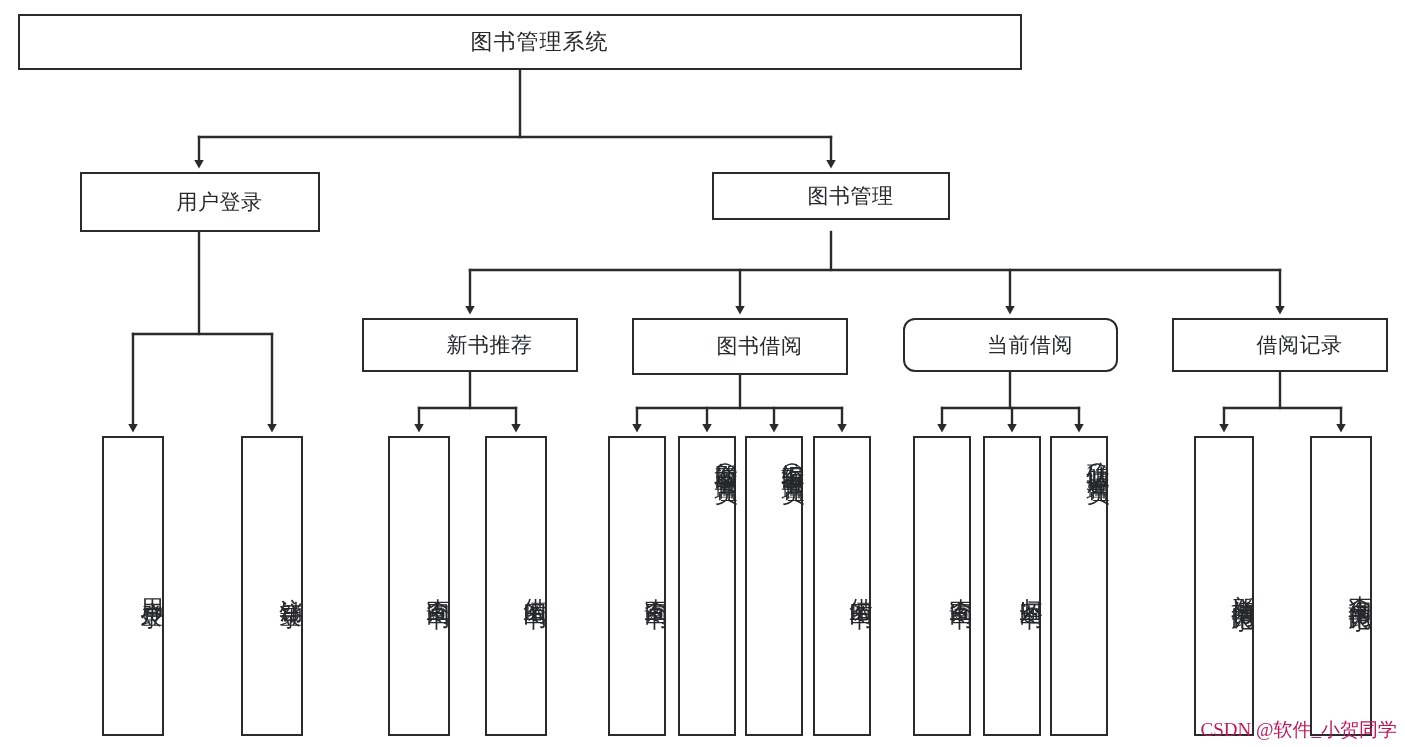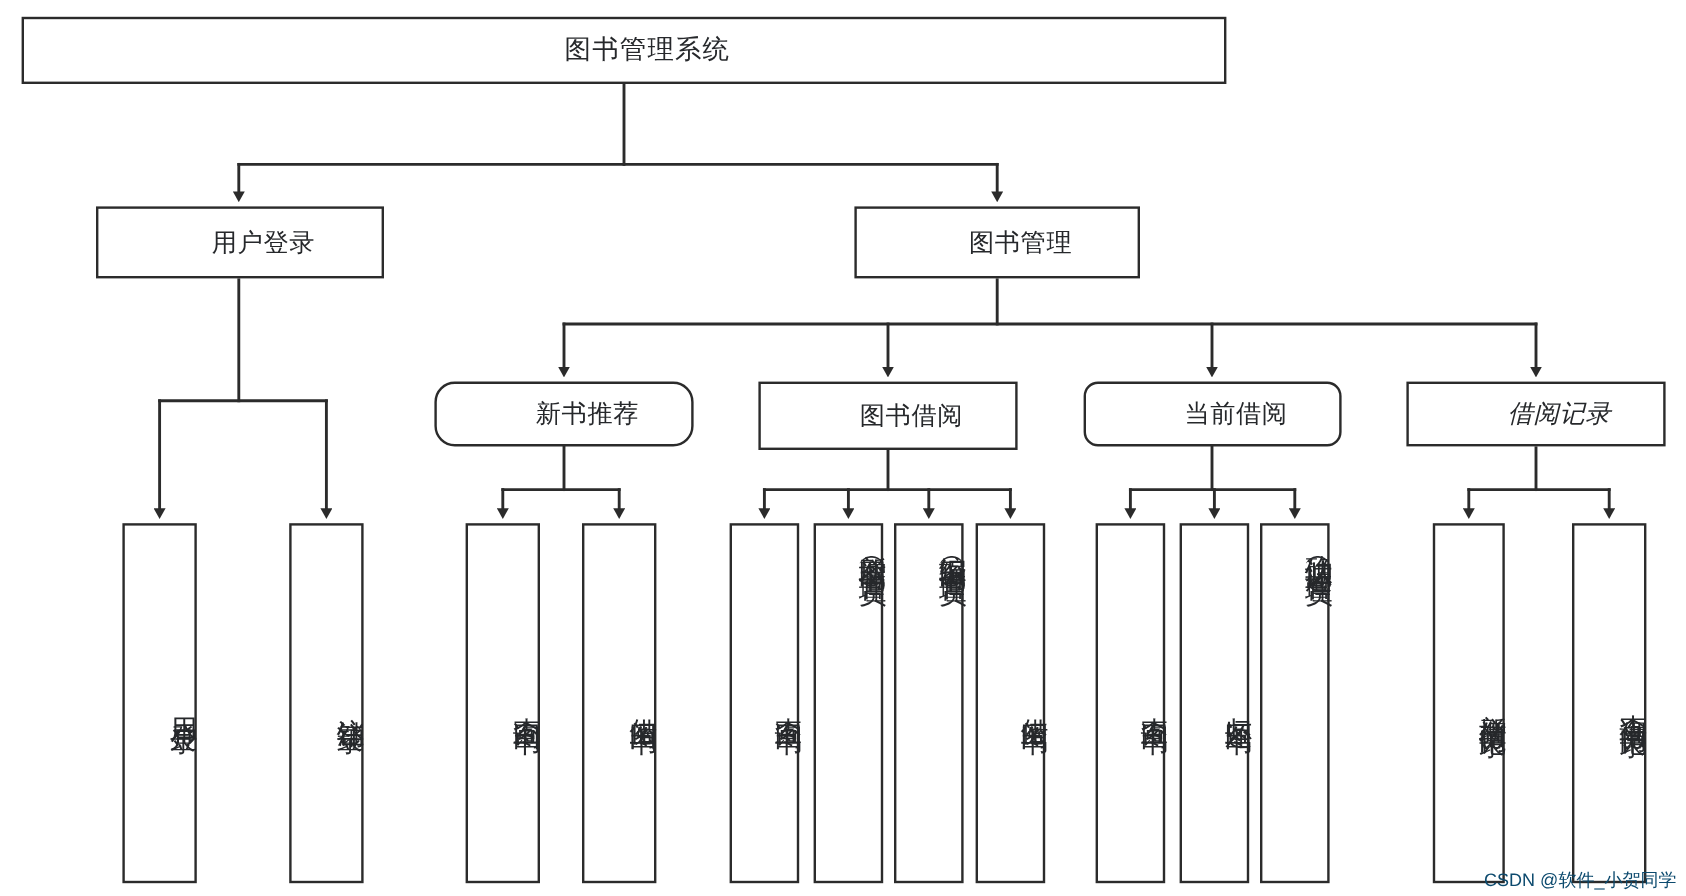--- a/index.html
+++ b/index.html
@@ -67,25 +67,25 @@
     margin: 0 auto;
   }
   .node.vertical.short {
     align-items: center;
     padding-top: 0;
   }
   .watermark {
     position: absolute;
     right: 8px;
     bottom: 4px;
-    font-size: 15px;
-    color: #0c4a6e;
+    font-size: 19px;
+    color: #be185d;
     z-index: 3;
     white-space: nowrap;
-    font-family: Liberation Sans, sans-serif;
+    font-family: Liberation Serif, serif;
   }
 </style>
 </head>
 <body>
 
 <div id="canvas">
 
   <svg id="edges" viewBox="0 0 1405 747" xmlns="http://www.w3.org/2000/svg">
     <defs>
       <marker id="arrow" markerWidth="9" markerHeight="10" refX="0.5" refY="5" orient="auto" markerUnits="userSpaceOnUse">
@@ -137,35 +137,35 @@
   </svg>
 
   <div class="node root horizontal" id="node-root" style="left: 18px; top: 14px; width: 1004px; height: 56px;">
     <span class="node-label">图书管理系统</span>
   </div>
 
   <div id="level1-nodes">
       <div class="node horizontal" style="left: 80px; top: 172px; width: 240px; height: 60px;">
         <span class="node-label">用户登录</span>
       </div>
-      <div class="node horizontal" style="left: 712px; top: 172px; width: 238px; height: 60px;">
+      <div class="node horizontal" style="left: 712px; top: 172px; width: 238px; height: 48px;">
         <span class="node-label">图书管理</span>
       </div>
     </div>
   <div id="level2-nodes">
-      <div class="node horizontal" style="left: 362px; top: 318px; width: 216px; height: 54px; border-radius: 17px;">
+      <div class="node horizontal" style="left: 362px; top: 318px; width: 216px; height: 54px;">
         <span class="node-label">新书推荐</span>
       </div>
       <div class="node horizontal" style="left: 632px; top: 318px; width: 216px; height: 57px;">
         <span class="node-label">图书借阅</span>
       </div>
       <div class="node horizontal" style="left: 903px; top: 318px; width: 215px; height: 54px; border-radius: 12px;">
         <span class="node-label">当前借阅</span>
       </div>
-      <div class="node horizontal" style="left: 1172px; top: 318px; width: 216px; height: 54px; font-style: italic;">
+      <div class="node horizontal" style="left: 1172px; top: 318px; width: 216px; height: 54px;">
         <span class="node-label">借阅记录</span>
       </div>
     </div>
   <div id="leaf-nodes">
       <div class="node vertical short" style="left: 102px; top: 436px; width: 62px; height: 300px;">
         <span class="node-label">用户登录</span>
       </div>
       <div class="node vertical short" style="left: 241px; top: 436px; width: 62px; height: 300px;">
         <span class="node-label">注销登录</span>
       </div>

